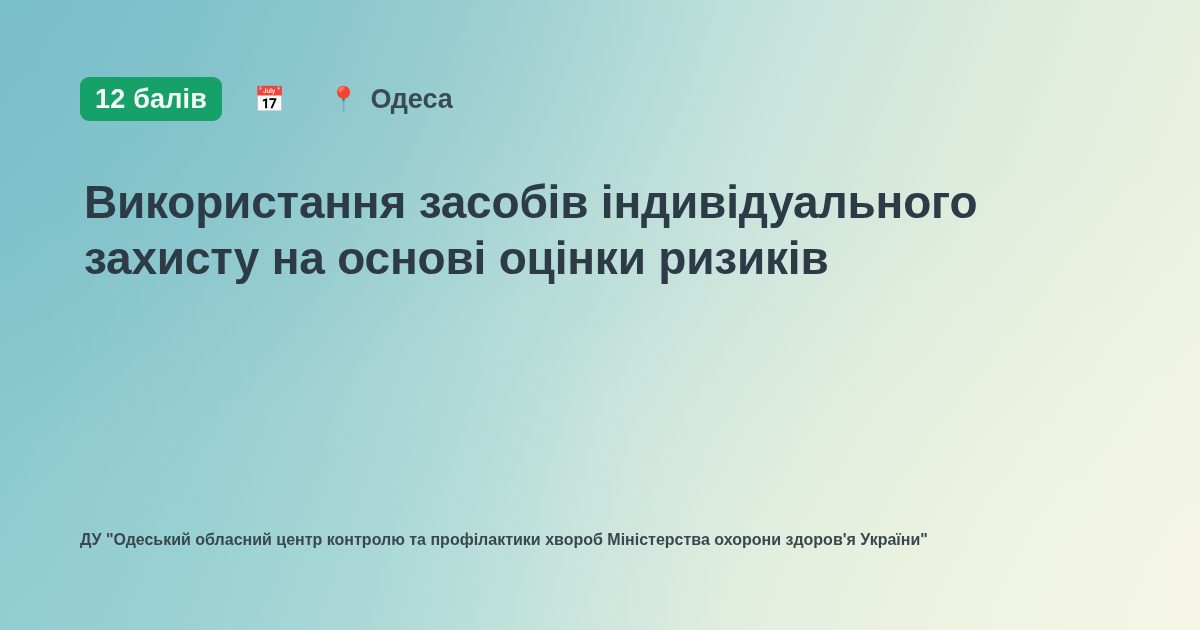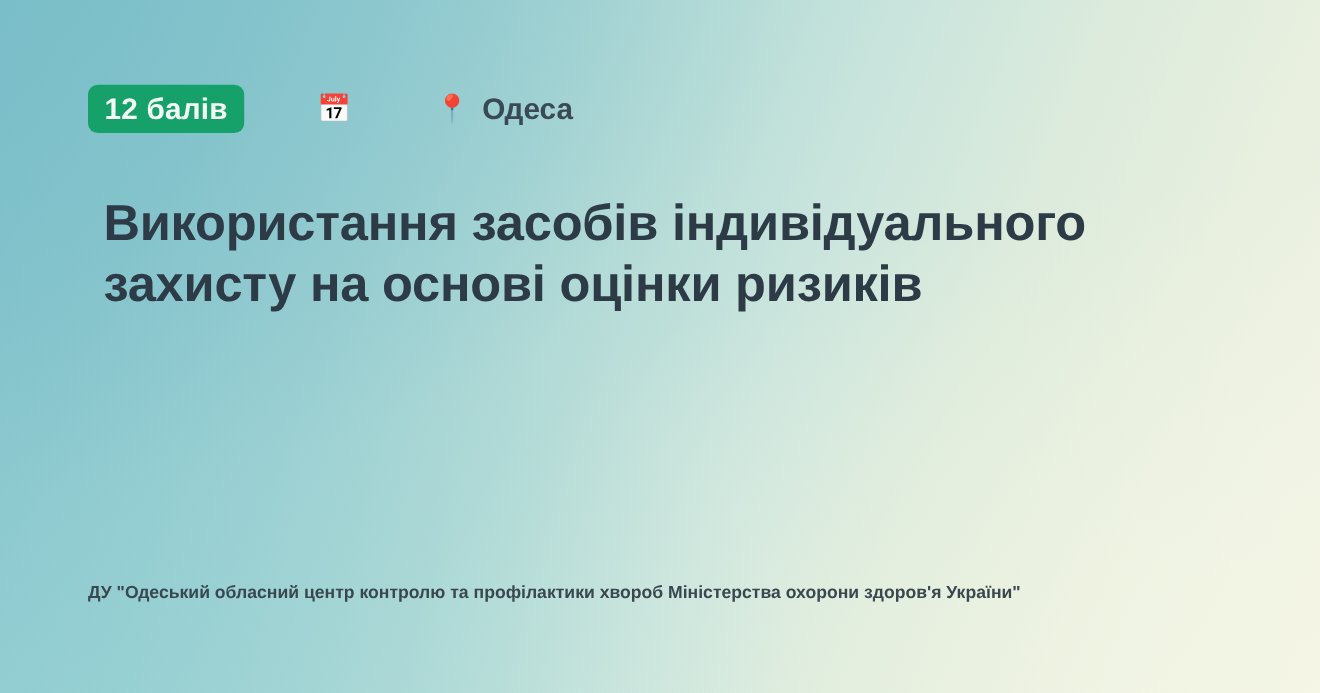--- a/index.html
+++ b/index.html
@@ -37,21 +37,21 @@
   #card::before {
     content: "";
     position: absolute;
     inset: 0;
     pointer-events: none;
     background:
       radial-gradient(115% 135% at 0% 0%, rgba(118,188,200,0.55) 0%, rgba(118,188,200,0.0) 52%),
       radial-gradient(110% 120% at 0% 100%, rgba(150,212,214,0.45) 0%, rgba(150,212,214,0.0) 55%),
       radial-gradient(120% 130% at 100% 100%, rgba(246,247,229,0.60) 0%, rgba(246,247,229,0.0) 58%);
   }
-  #card > * { position: relative; z-index: 1; gap: 34px; }
+  #card > * { position: relative; z-index: 1; }
 
   
   .meta-row {
     display: flex;
     align-items: center;
     margin-top: 76px;
     height: 46px;
   }
 
   .score-badge {
@@ -81,21 +81,21 @@
     white-space: nowrap;
   }
   .meta-item .emoji {
     font-size: 25px;
     line-height: 1;
     margin-right: 11px;
   }
 
   
   .title {
-    margin: 14px;
+    margin: 4px;
     margin-top: 52px;
     max-width: 960px;
     color: #2d3b47;
     font-size: 46px;
     font-weight: bold;
     line-height: 56px;
     letter-spacing: -0.2px;
     white-space: pre-line;
   }
 

